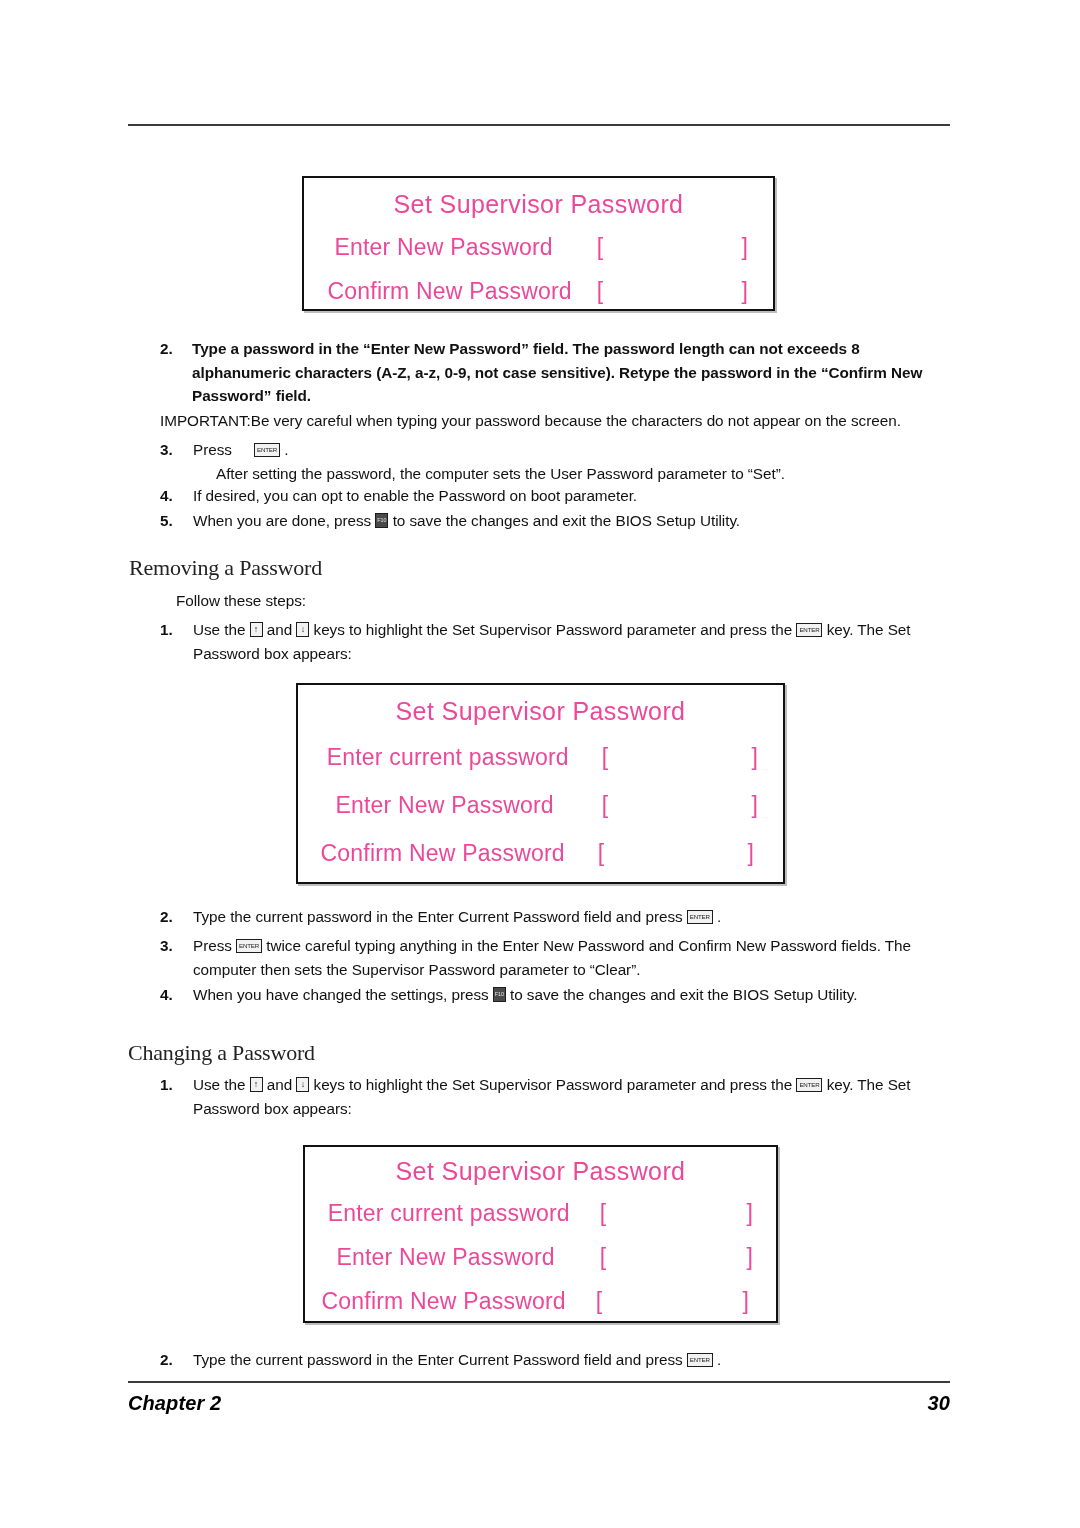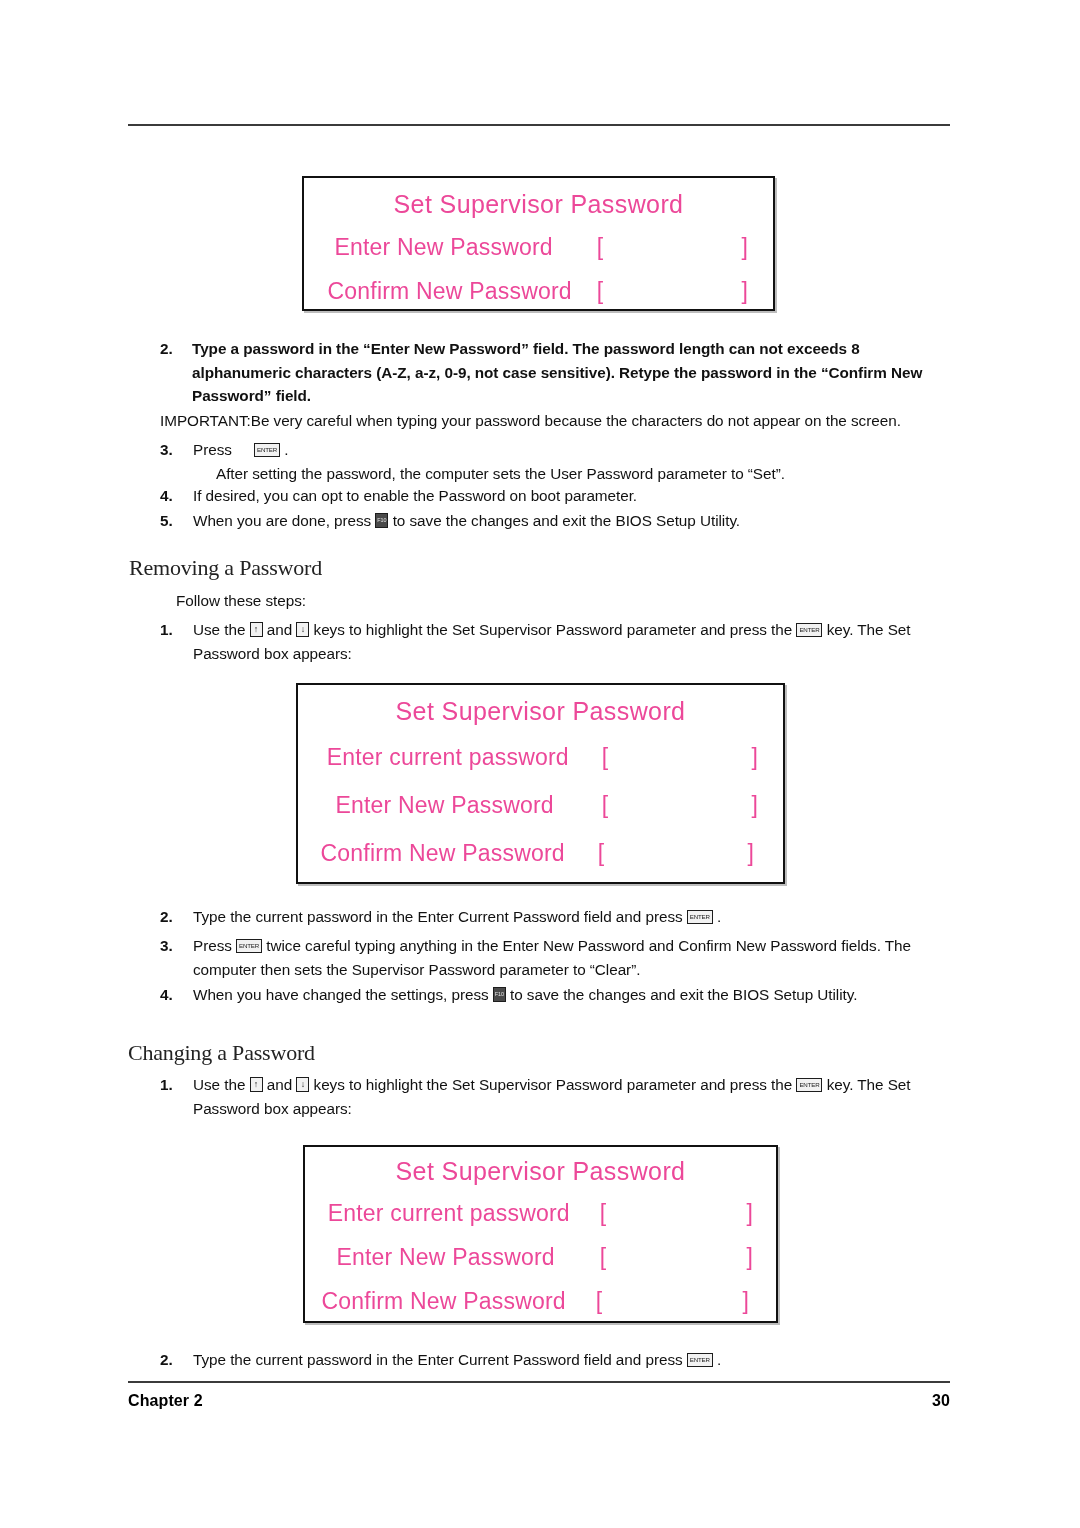--- a/index.html
+++ b/index.html
@@ -34,23 +34,24 @@
 
   
   .footer {
     position: absolute;
     left: 128px;
     top: 1392px;
     width: 822px;
     display: flex;
     justify-content: space-between;
     align-items: baseline;
-    font-size: 16px;
+    font-size: 20px;
     font-weight: 700;
     letter-spacing: 0.1px;
+    font-style: italic;
   }
 
   
   .heading {
     position: absolute;
     left: 126px;
     font-family: "Liberation Serif", serif;
     font-size: 22px;
     font-weight: 400;
     color: #232323;

